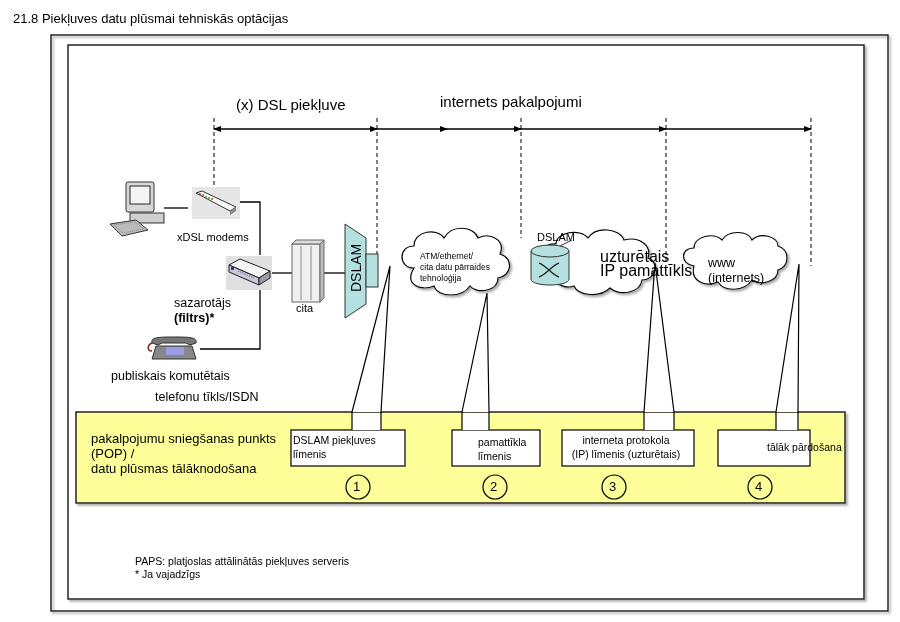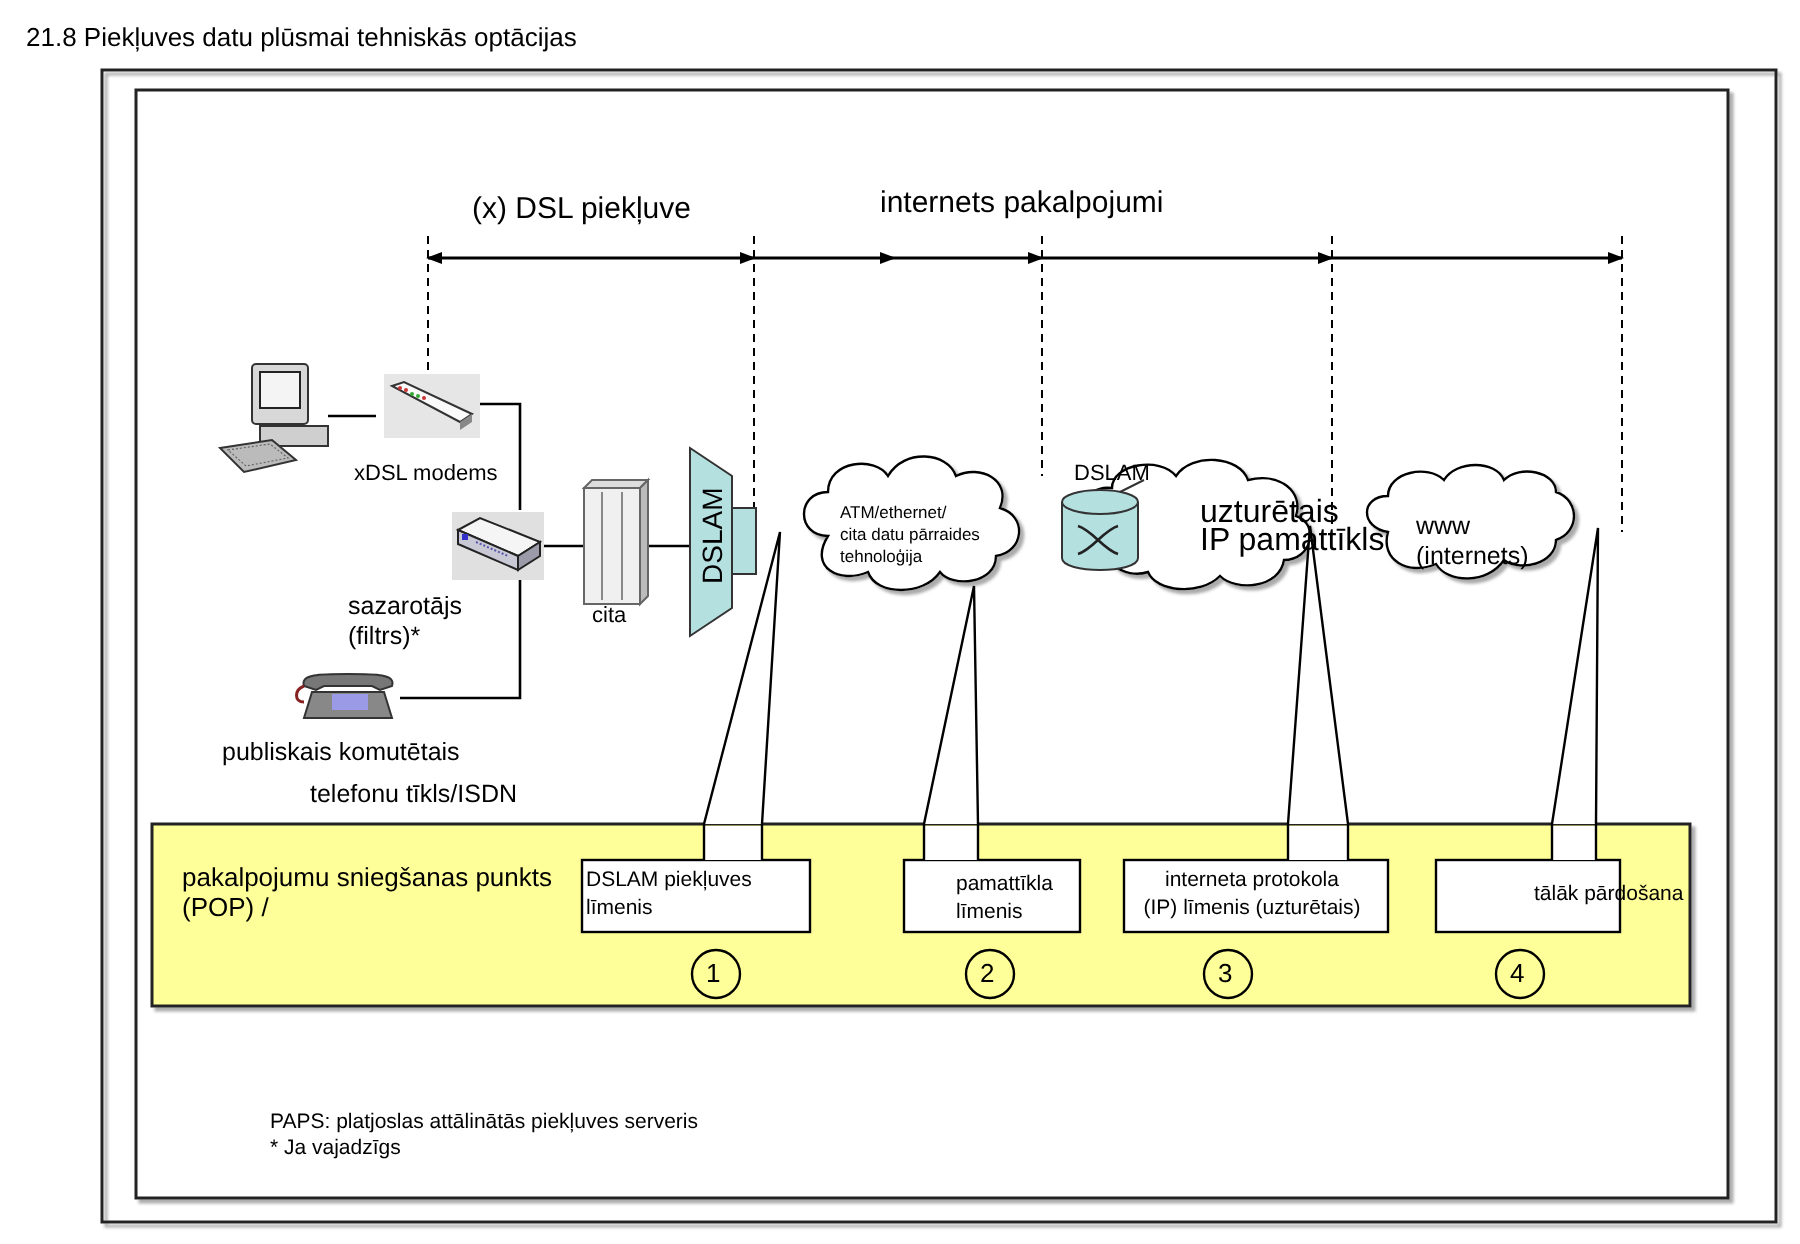--- a/index.html
+++ b/index.html
@@ -159,21 +159,21 @@
     <circle cx="614" cy="487" r="12"></circle>
     <circle cx="760" cy="487" r="12"></circle>
   </g>
 </svg>
 
 <div class="lbl" style="left:236px; top:96px; font-size:15px;">(x) DSL piekļuve</div>
 <div class="lbl" style="left:440px; top:93px; font-size:15px;">internets pakalpojumi</div>
 
 <div class="lbl" style="left:177px; top:231px; font-size:11px;">xDSL modems</div>
 <div class="lbl" style="left:174px; top:296px; font-size:12.5px;text-align:right;">sazarotājs</div>
-<div class="lbl" style="left:174px; top:311px; font-size:12.5px;">(filtrs)*</div>
+<div class="lbl" style="left:174px; top:311px; font-size:12.5px;font-weight:bold;">(filtrs)*</div>
 <div class="lbl" style="left:296px; top:302px; font-size:11px;">cita</div>
 <div class="lbl" style="left:111px; top:369px; font-size:12.5px;">publiskais komutētais</div>
 <div class="lbl" style="left:111px; top:390px; font-size:12.5px;margin-left:44px;">telefonu tīkls/ISDN</div>
 
 <div class="lbl" style="left:420px; top:251px; font-size:8.5px; line-height:11px;">
   <div>ATM/ethernet/</div>
   <div>cita datu pārraides</div>
   <div>tehnoloģija</div>
 </div>
 <div class="lbl" style="left:537px; top:231px; font-size:11px;">DSLAM</div>
@@ -182,20 +182,21 @@
   <div>IP pamattīkls</div>
 </div>
 <div class="lbl" style="left:708px; top:256px; font-size:12.5px; line-height:15px;">
   <div>www</div>
   <div>(internets)</div>
 </div>
 
 <div class="lbl" style="left:91px; top:431px; font-size:13px; line-height:15px;">
   <div>pakalpojumu sniegšanas punkts</div>
   <div>(POP) /</div>
+  <div>datu plūsmas tālāknodošana</div>
 </div>
 
 <div class="box-text" style="left:293px; top:434px;">
   <div>DSLAM piekļuves</div>
   <div>līmenis</div>
 </div>
 <div class="box-text" style="left:466px; top:436px;margin-left:12px;">
   <div>pamattīkla</div>
   <div>līmenis</div>
 </div>

